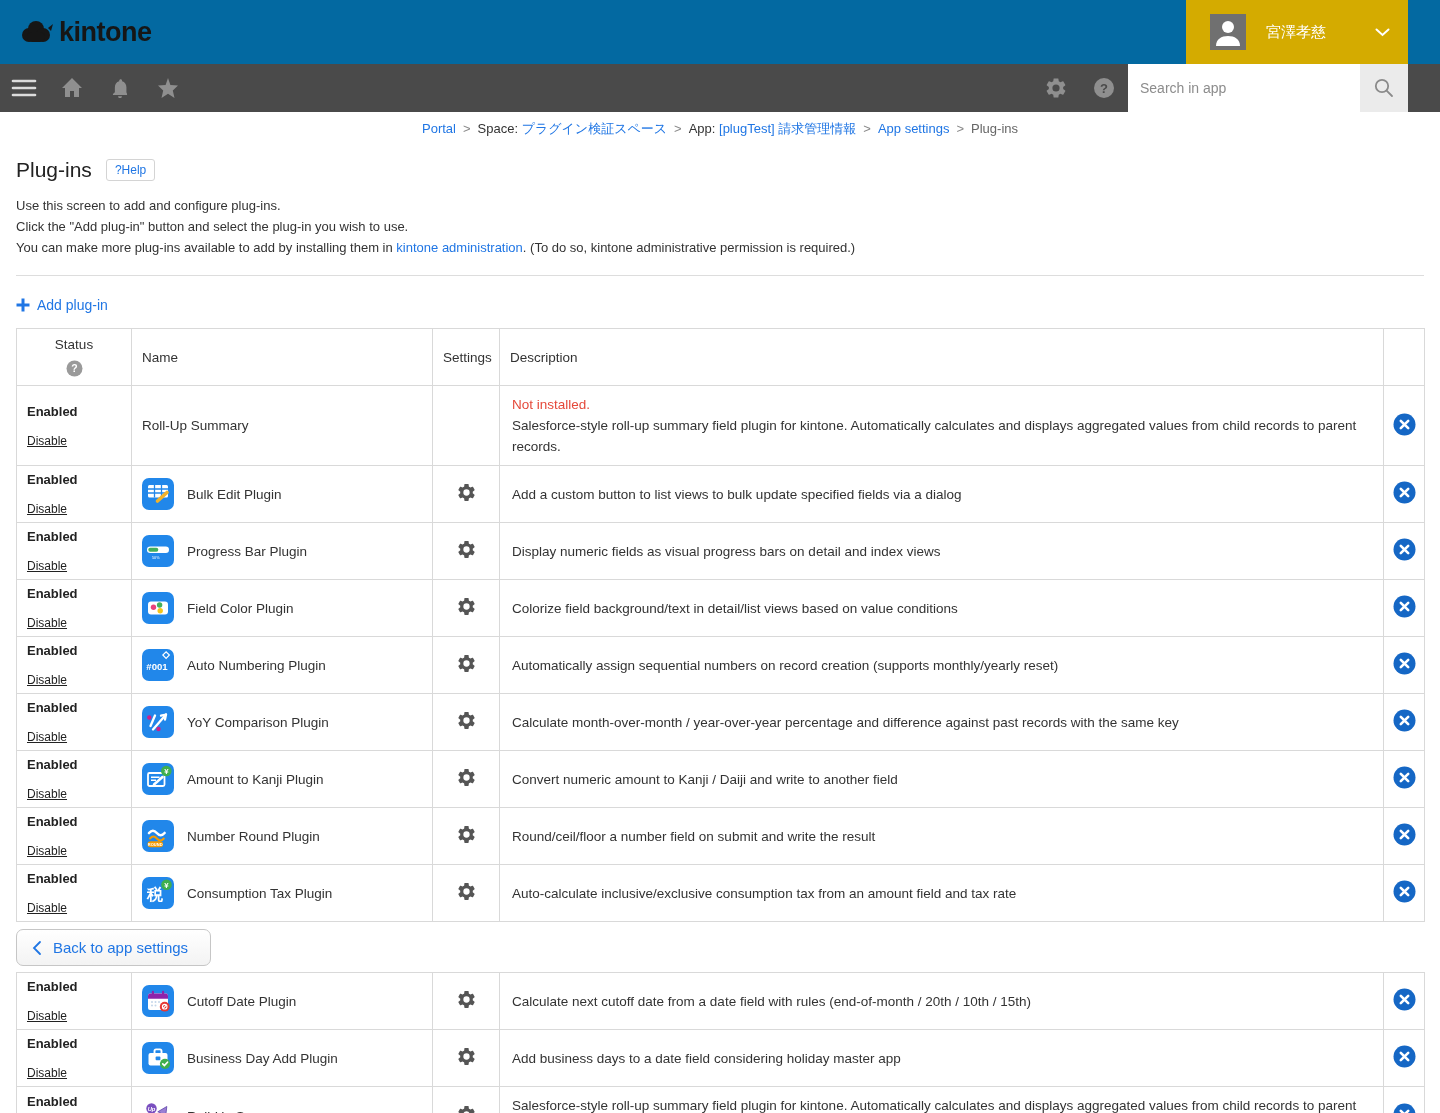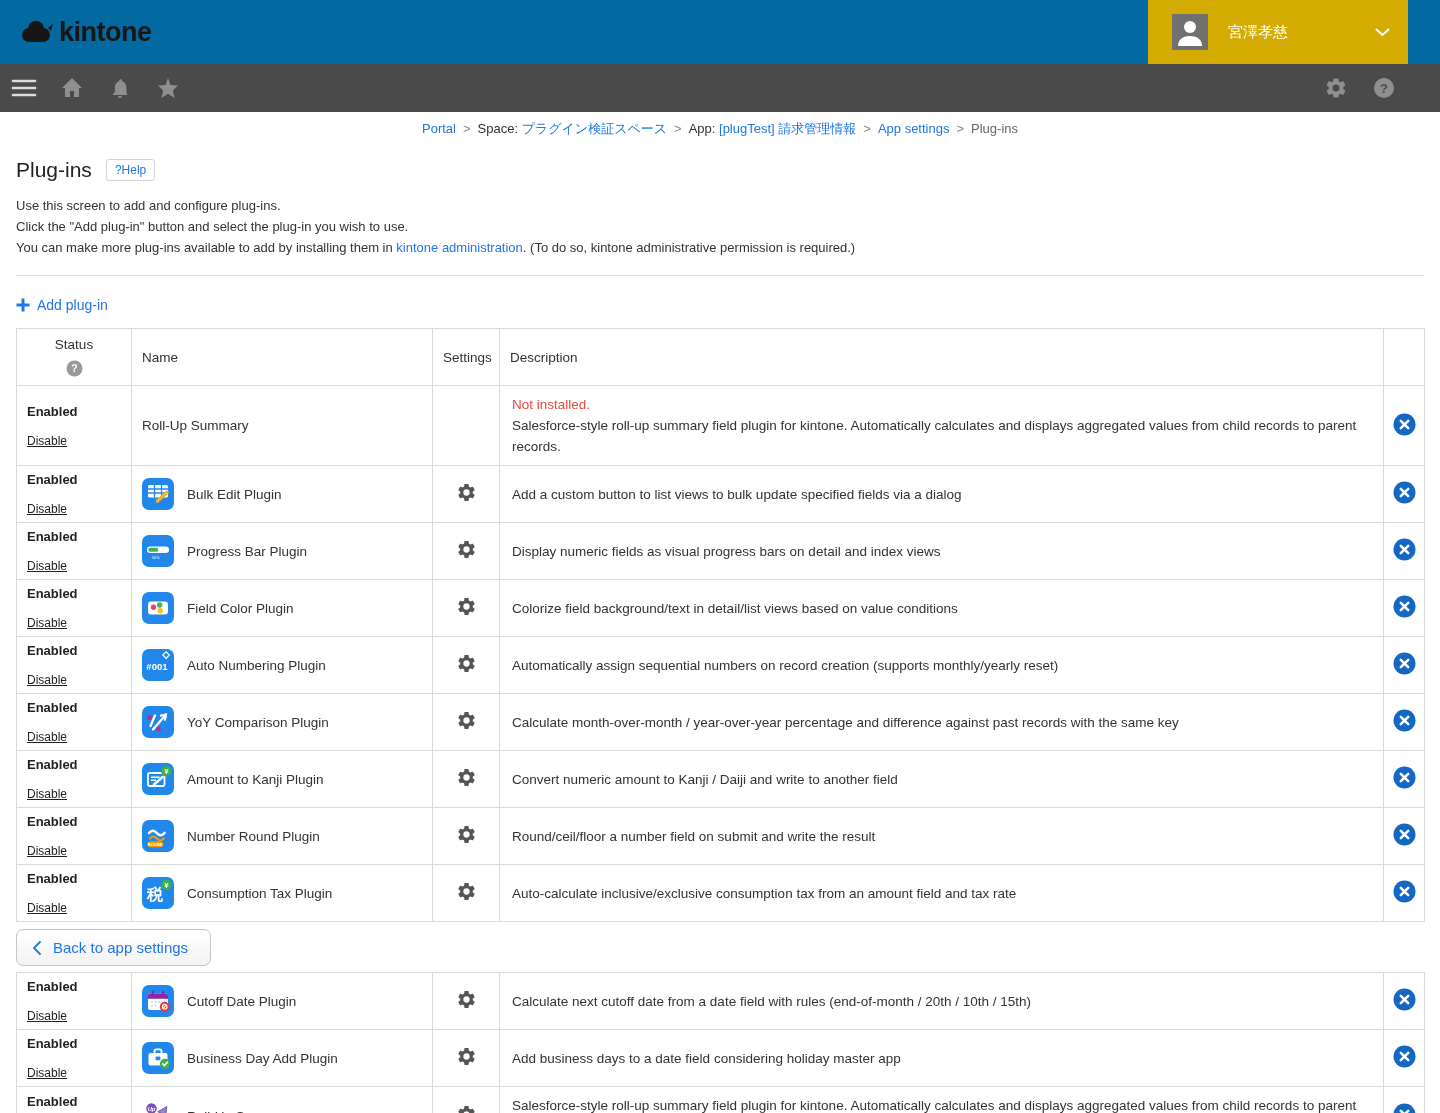--- a/index.html
+++ b/index.html
@@ -3,21 +3,21 @@
 <meta charset="utf-8">
 <style>
   * { box-sizing: border-box; margin:0; padding:0; }
   html,body { width:1440px; background:#fff; font-family:"Liberation Sans", sans-serif; }
   body { height:1113px; position:relative; }
 
   
   .topbar { height:64px; background:#0369a1; position:relative; display:flex; align-items:center; padding-left:18px; }
   .logo { display:flex; align-items:center; gap:5px; cursor:pointer; }
   .logo-text { font-size:27px; font-weight:bold; color:#161616; letter-spacing:-0.5px; }
-  .user-menu { position:absolute; top:0; right:32px; width:260px; height:64px; background:#d4ab00; display:flex; align-items:center; cursor:pointer; }
+  .user-menu { position:absolute; top:0; right:32px; width:222px; height:64px; background:#d4ab00; display:flex; align-items:center; cursor:pointer; }
   .avatar { width:36px; height:36px; background:#707070; margin-left:24px; display:flex; align-items:flex-end; justify-content:center; overflow:hidden; }
   .user-name { color:#fff; font-size:15px; margin-left:20px; flex:1; }
   .user-chev { margin-right:18px; display:flex; }
 
   
   .navbar { height:48px; background:#4a4a4a; position:relative; display:flex; align-items:center; }
   .nav-left { display:flex; align-items:center; }
   .nav-btn { width:48px; height:48px; display:flex; align-items:center; justify-content:center; cursor:pointer; }
   .nav-right { position:absolute; right:32px; top:0; height:48px; display:flex; align-items:center; }
   .searchbox { width:280px; height:48px; display:flex; }
@@ -130,20 +130,29 @@
       <svg width="24" height="24" viewBox="0 0 24 24">
           <path fill="#8f8f8f" d="M19.14 12.94c.04-.3.06-.61.06-.94 0-.32-.02-.64-.07-.94l2.03-1.58c.18-.14.23-.41.12-.61l-1.92-3.32c-.12-.22-.37-.29-.59-.22l-2.39.96c-.5-.38-1.03-.7-1.62-.94l-.36-2.54c-.04-.24-.24-.41-.48-.41h-3.84c-.24 0-.43.17-.47.41l-.36 2.54c-.59.24-1.13.57-1.62.94l-2.39-.96c-.22-.08-.47 0-.59.22L2.74 8.87c-.12.21-.08.47.12.61l2.03 1.58c-.05.3-.09.63-.09.94s.02.64.07.94l-2.03 1.58c-.18.14-.23.41-.12.61l1.92 3.32c.12.22.37.29.59.22l2.39-.96c.5.38 1.03.7 1.62.94l.36 2.54c.05.24.24.41.48.41h3.84c.24 0 .44-.17.47-.41l.36-2.54c.59-.24 1.13-.56 1.62-.94l2.39.96c.22.08.47 0 .59-.22l1.92-3.32c.12-.22.07-.47-.12-.61l-2.01-1.58zM12 15.6a3.6 3.6 0 1 1 0-7.2 3.6 3.6 0 0 1 0 7.2z"></path>
         </svg>
     </span>
     <span class="nav-btn">
       <svg width="24" height="24" viewBox="0 0 24 24">
           <circle cx="12" cy="12" r="10" fill="#8f8f8f"></circle>
           <text x="12" y="16.6" text-anchor="middle" font-size="13" font-weight="bold" fill="#4a4a4a" font-family="Liberation Sans,sans-serif">?</text>
         </svg>
     </span>
+    <div class="searchbox">
+      <input type="text" placeholder="Search in app" style="">
+      <button class="search-btn">
+        <svg width="24" height="24" viewBox="0 0 24 24">
+            <circle cx="10" cy="10" r="6.2" fill="none" stroke="#8a8a8a" stroke-width="1.8"></circle>
+            <line x1="14.6" y1="14.6" x2="20" y2="20" stroke="#8a8a8a" stroke-width="1.8" stroke-linecap="round"></line>
+          </svg>
+      </button>
+    </div>
   </div>
 </div>
 
 <div class="breadcrumb" id="breadcrumb"><a class="">Portal</a><span class="sep">&gt;</span><span class="prefix">Space: </span><a class="">プラグイン検証スペース</a><span class="sep">&gt;</span><span class="prefix">App: </span><a class="">[plugTest] 請求管理情報</a><span class="sep">&gt;</span><a class="">App settings</a><span class="sep">&gt;</span><span class="current">Plug-ins</span></div>
 
 <div class="page">
 
   <div class="title-row">
     <span class="page-title">Plug-ins</span>
     <span class="help-chip">?Help</span>

